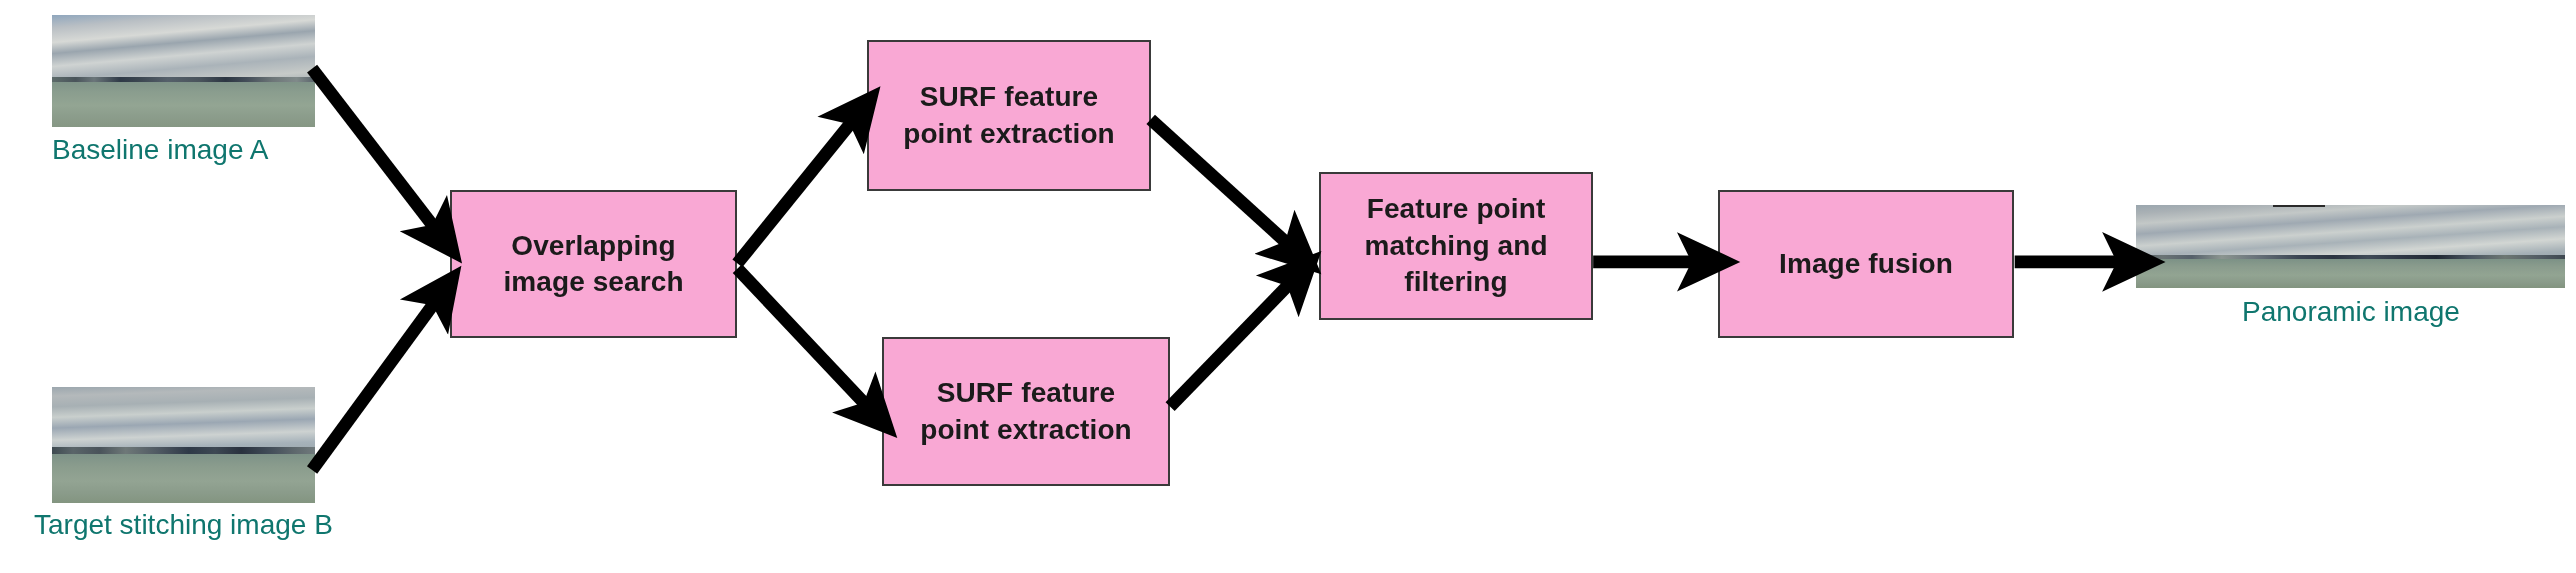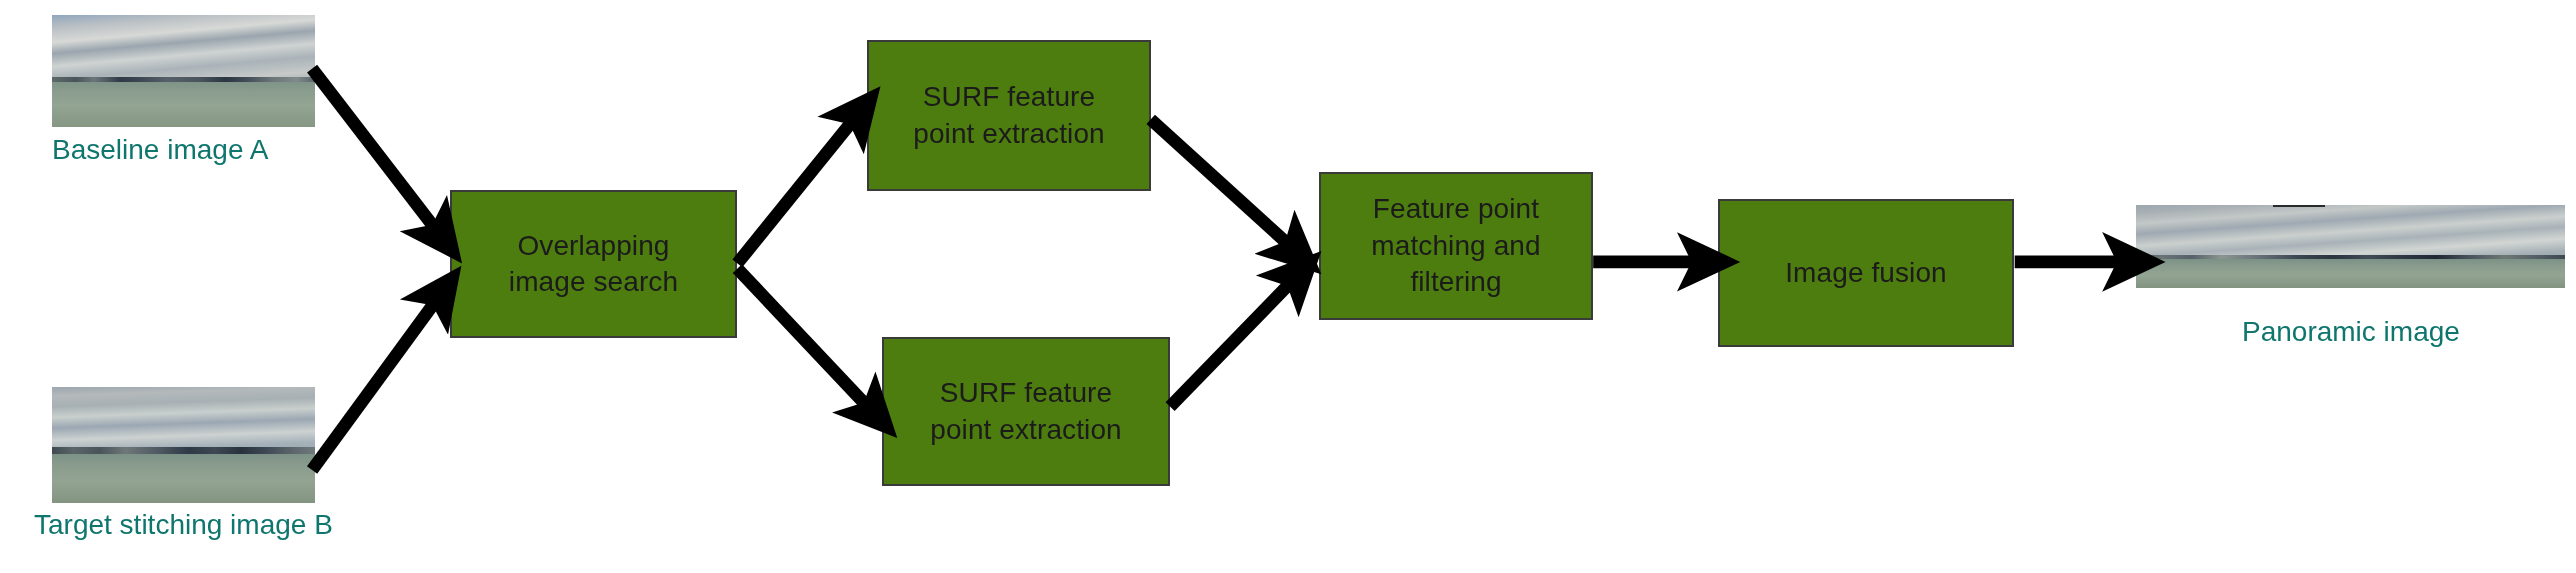--- a/index.html
+++ b/index.html
@@ -15,31 +15,32 @@
     width: 2576px;
     height: 573px;
     background: #ffffff;
     overflow: hidden;
   }
   
   .pbox {
     position: absolute;
     box-sizing: border-box;
     border: 2.2px solid #3a3a3a;
-    background: #4d7c0f;
+    background: #f9a8d4;
     display: flex;
     align-items: center;
     justify-content: center;
     text-align: center;
     color: #1b1b1b;
     font-size: 28px;
     line-height: 1.30;
     letter-spacing: 0.1px;
     padding: 3px 7.5px;
     z-index: 6;
+    font-weight: bold;
   }
   .pbox span { display: block; }
   
   .photo {
     position: absolute;
     overflow: hidden;
     z-index: 5;
     background: #8a9a8c;
   }
   .sky {
@@ -158,31 +159,31 @@
   </div>
 
   <div class="pbox" style="left:1319px; top:172px; width:274px; height:148px;">
     <div>
       <span>Feature point</span>
       <span>matching and</span>
       <span>filtering</span>
     </div>
   </div>
 
-  <div class="pbox" style="left:1718px; top:190px; width:296px; height:148px;margin-top:9px;">
+  <div class="pbox" style="left:1718px; top:190px; width:296px; height:148px;">
     <div>
       <span>Image fusion</span>
     </div>
   </div>
 
   <div class="photo" style="left:2136px; top:205px; width:429px; height:83px;">
     <div class="sky" style="height:68%;
                 background:linear-gradient(176deg,#9aa6ae 0%,#aab1b5 10%,#c3c8c7 22%,#9fa9b2 34%,#cbd0ce 48%,#a8b2b8 60%,#d2d6d3 74%,#a5b0b6 88%,#94a0a8 100%);"></div>
     <div class="skyline" style="top:60%; height:8%;
                 background:linear-gradient(90deg,#47525a 0%,#6b7576 6%,#55606a 13%,#8b9590 20%,#69737a 28%,#3a4552 38%,#2b3441 46%,#414c57 54%,#2e3744 62%,#1f2833 70%,#4a5560 78%,#6d7773 86%,#525c64 94%,#3e4850 100%);"></div>
     <div class="water" style="height:35%;
                 background:linear-gradient(180deg,#7c9186 0%,#8a9c8d 26%,#92a492 56%,#899a89 82%,#82947f 100%);"></div>
     <div style="position:absolute; left:32%; top:-2.2px; width:12%; height:4.5px; background:#2a2a2a;"></div>
   </div>
-  <div class="caption" style="left:2242px; top:296px;margin-top:20px;">Panoramic image</div>
+  <div class="caption" style="left:2242px; top:296px;">Panoramic image</div>
 
 </div>
 
 
 </body></html>

